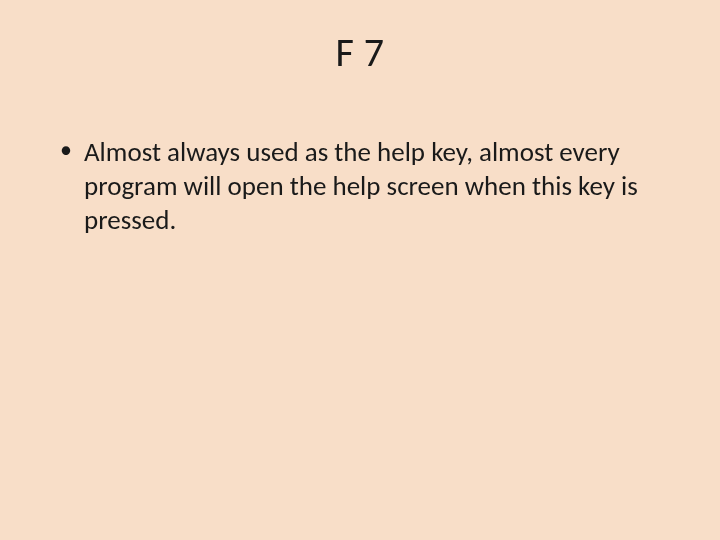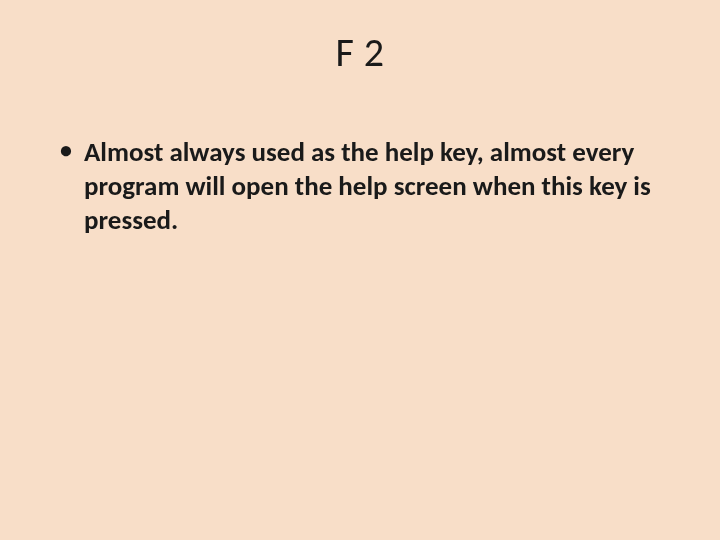--- a/index.html
+++ b/index.html
@@ -18,30 +18,30 @@
       letter-spacing: 0.5px;
     }
     .bullet-list {
       list-style: none;
     }
     .bullet-item {
       position: relative;
       padding-left: 30px;
       font-size: 27px;
       line-height: 1.25;
-      font-weight: 700;
+      font-weight: 400;
     }
     .bullet-item::before {
       content: "•";
       position: absolute;
       left: 6px;
       top: 0;
       font-size: 24px;
     }
   </style>
 </head>
 <body>
 
-<h1 class="title">F 2</h1>
+<h1 class="title">F 7</h1>
 
 <ul class="bullet-list">
   <li class="bullet-item">Almost always used as the help key, almost every program will open the help screen when this key is pressed.</li>
 </ul>
 
 </body></html>

